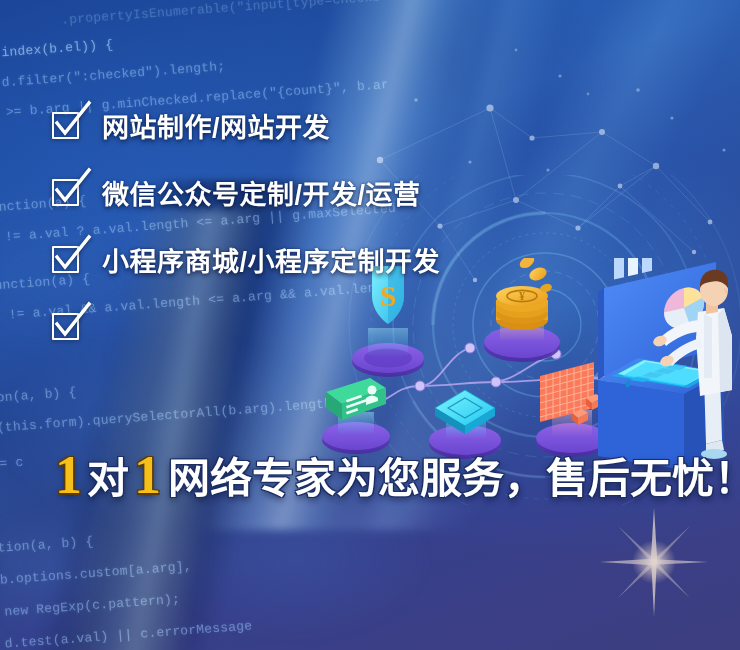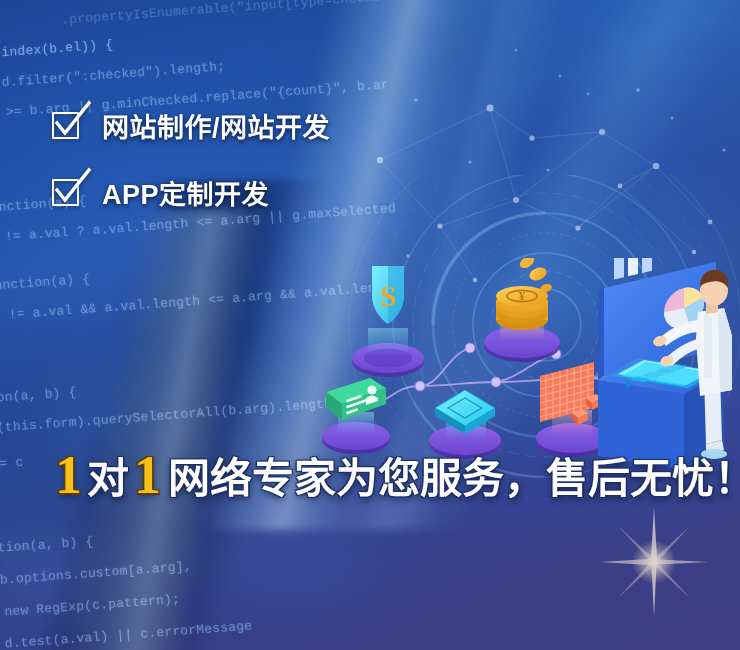--- a/index.html
+++ b/index.html
@@ -482,31 +482,48 @@
       <div class="feature">
         <span class="checkbox">
           <span class="box"></span>
           <svg width="44" height="44" viewBox="0 0 44 44" fill="none">
               <path d="M6 22 L14 32 L38 2" stroke="#ffffff" stroke-width="3.4" stroke-linecap="square" stroke-linejoin="miter"></path>
             </svg>
         </span>
         <span class="feature-label">网站制作/网站开发</span>
       </div>
 
-
-
-
       <div class="feature">
         <span class="checkbox">
           <span class="box"></span>
           <svg width="44" height="44" viewBox="0 0 44 44" fill="none">
               <path d="M6 22 L14 32 L38 2" stroke="#ffffff" stroke-width="3.4" stroke-linecap="square" stroke-linejoin="miter"></path>
             </svg>
         </span>
-        <span class="feature-label">APP定制开发</span>
+        <span class="feature-label">微信公众号定制/开发/运营</span>
+      </div>
+
+
+      <div class="feature">
+        <span class="checkbox">
+          <span class="box"></span>
+          <svg width="44" height="44" viewBox="0 0 44 44" fill="none">
+              <path d="M6 22 L14 32 L38 2" stroke="#ffffff" stroke-width="3.4" stroke-linecap="square" stroke-linejoin="miter"></path>
+            </svg>
+        </span>
+        <span class="feature-label">小程序商城/小程序定制开发</span>
+      </div>
+
+      <div class="feature">
+        <span class="checkbox">
+          <span class="box"></span>
+          <svg width="44" height="44" viewBox="0 0 44 44" fill="none">
+              <path d="M6 22 L14 32 L38 2" stroke="#ffffff" stroke-width="3.4" stroke-linecap="square" stroke-linejoin="miter"></path>
+            </svg>
+        </span>
       </div>
 
     </div>
 
     <div class="tagline">
       <span class="num">1</span>
       <span class="cn">对</span>
       <span class="num">1</span>
       <span class="rest">网络专家为您服务，售后无忧！</span>
     </div>

